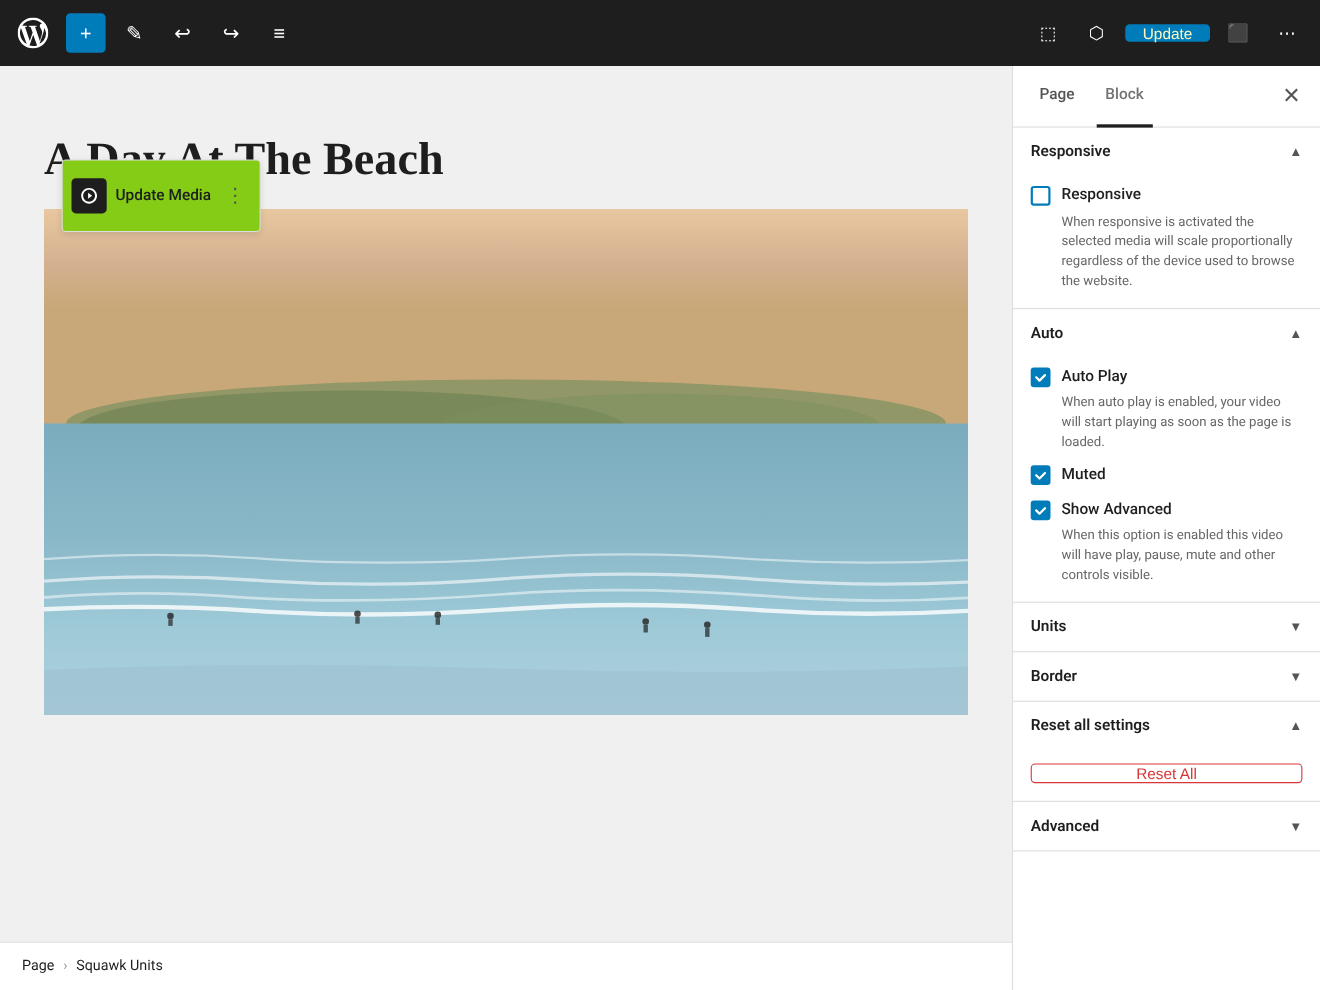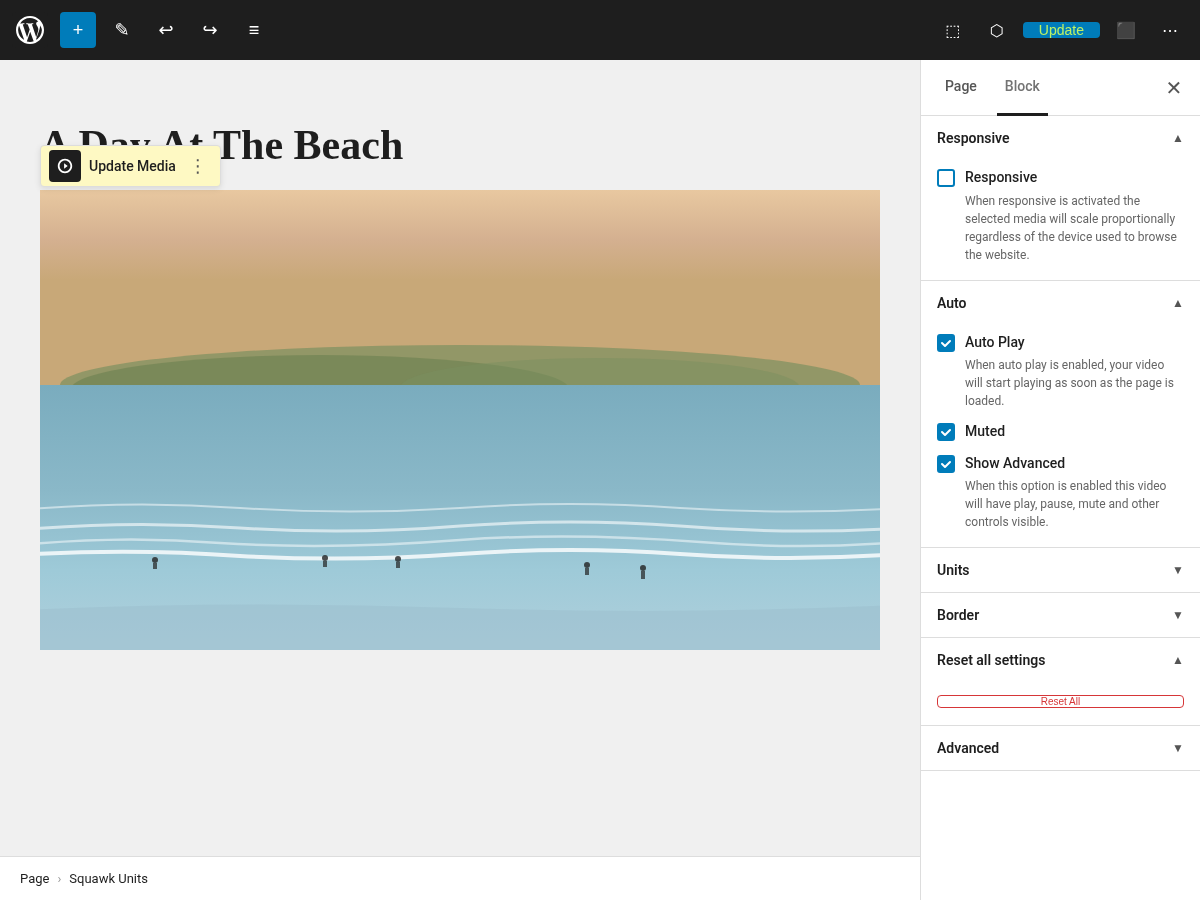--- a/index.html
+++ b/index.html
@@ -22,21 +22,21 @@
       display: flex; align-items: center; justify-content: center;
       font-size: 18px;
     }
     .toolbar-btn.add-btn {
       background: #007cba; color: #fff; border-radius: 4px;
       width: 36px; height: 36px;
     }
     .toolbar-separator { flex: 1; }
     .toolbar-right { display: flex; align-items: center; gap: 8px; }
     .update-btn {
-      background: #007cba; color: #bef264; border: none; border-radius: 4px;
+      background: #007cba; color: #fef9c3; border: none; border-radius: 4px;
       padding: 0 16px; font-size: 14px; font-weight: 500; cursor: pointer;
     }
     .toolbar-icon-btn {
       width: 36px; height: 36px; border-radius: 4px; border: none;
       background: transparent; color: #fff; cursor: pointer;
       display: flex; align-items: center; justify-content: center;
       font-size: 16px;
     }
 
     
@@ -49,23 +49,23 @@
     }
     .page-content { max-width: 900px; width: 100%; }
     .page-title {
       font-size: 42px; font-weight: 700; color: #1e1e1e;
       margin-bottom: 20px; font-family: serif; line-height: 1.2;
     }
 
     
     .media-block { position: relative; }
     .block-toolbar {
-      display: flex; align-items: center; background: #fef9c3;
-      border: 1px solid #ddd; border-radius: 4px; padding: 4px 8px;
-      gap: 8px; position: absolute; top: -45px; left: 0; z-index: 10;
+      display: flex; align-items: center; background: #84cc16;
+      border: 1px solid #ddd; border-radius: 4px; padding: 16px 8px;
+      gap: 8px; position: absolute; top: -45px; left: 16px; z-index: 10;
       box-shadow: 0 2px 6px rgba(0,0,0,0.1);
     }
     .block-toolbar-icon {
       width: 32px; height: 32px; display: flex; align-items: center; justify-content: center;
       background: #1e1e1e; border-radius: 4px;
     }
     .block-toolbar-icon svg { width: 18px; height: 18px; fill: white; }
     .block-toolbar-label { font-size: 14px; font-weight: 500; color: #1e1e1e; }
     .block-toolbar-more {
       width: 28px; height: 28px; border: none; background: transparent;
@@ -127,21 +127,21 @@
       flex-shrink: 0; margin-top: 1px; cursor: pointer;
     }
     .cb-box.unchecked { background: #fff; }
     .cb-box svg { width: 12px; height: 12px; }
     .cb-label { font-size: 14px; font-weight: 500; color: #1e1e1e; line-height: 1.4; }
     .cb-desc { font-size: 12px; color: #666; line-height: 1.5; margin-top: 4px; }
 
     
     .reset-btn {
       width: 100%; border: 1px solid #d63638; background: #fff;
-      color: #d63638; border-radius: 4px; font-size: 10px; font-weight: 500;
+      color: #d63638; border-radius: 4px; font-size: 14px; font-weight: 500;
       cursor: pointer; margin-top: 4px;
     }
   </style>
 </head>
 <body>
 
 <div class="toolbar">
   <div class="wp-logo">
     <svg viewBox="0 0 20 20">
       <path d="M10 0C4.48 0 0 4.48 0 10s4.48 10 10 10 10-4.48 10-10S15.52 0 10 0zM1.5 10c0-1.17.25-2.28.69-3.28L5.88 17.1A8.5 8.5 0 011.5 10zm8.5 8.5c-.79 0-1.55-.11-2.27-.31l2.41-7.01 2.47 6.77c.02.04.04.08.06.12A8.48 8.48 0 0110 18.5zm1.17-12.47c.51-.03.97-.08.97-.08.46-.05.4-.73-.05-.7 0 0-1.37.11-2.26.11-.83 0-2.23-.11-2.23-.11-.46-.03-.52.67-.05.7 0 0 .43.05.89.08l1.32 3.62-1.85 5.55-3.08-9.17c.51-.03.97-.08.97-.08.46-.05.4-.73-.05-.7 0 0-1.37.11-2.26.11-.16 0-.34 0-.53-.01A8.5 8.5 0 0110 1.5c2.3 0 4.39.91 5.94 2.4-.04 0-.07-.01-.11-.01-.83 0-1.42.72-1.42 1.5 0 .7.4 1.28.83 1.98.32.56.7 1.29.7 2.33 0 .72-.28 1.56-.64 2.72l-.84 2.82-3.09-9.21zm2.9 11.36l2.46-7.1c.46-1.15.61-2.07.61-2.88 0-.3-.02-.57-.05-.83A8.5 8.5 0 0118.5 10a8.47 8.47 0 01-4.93 7.39z"></path>

